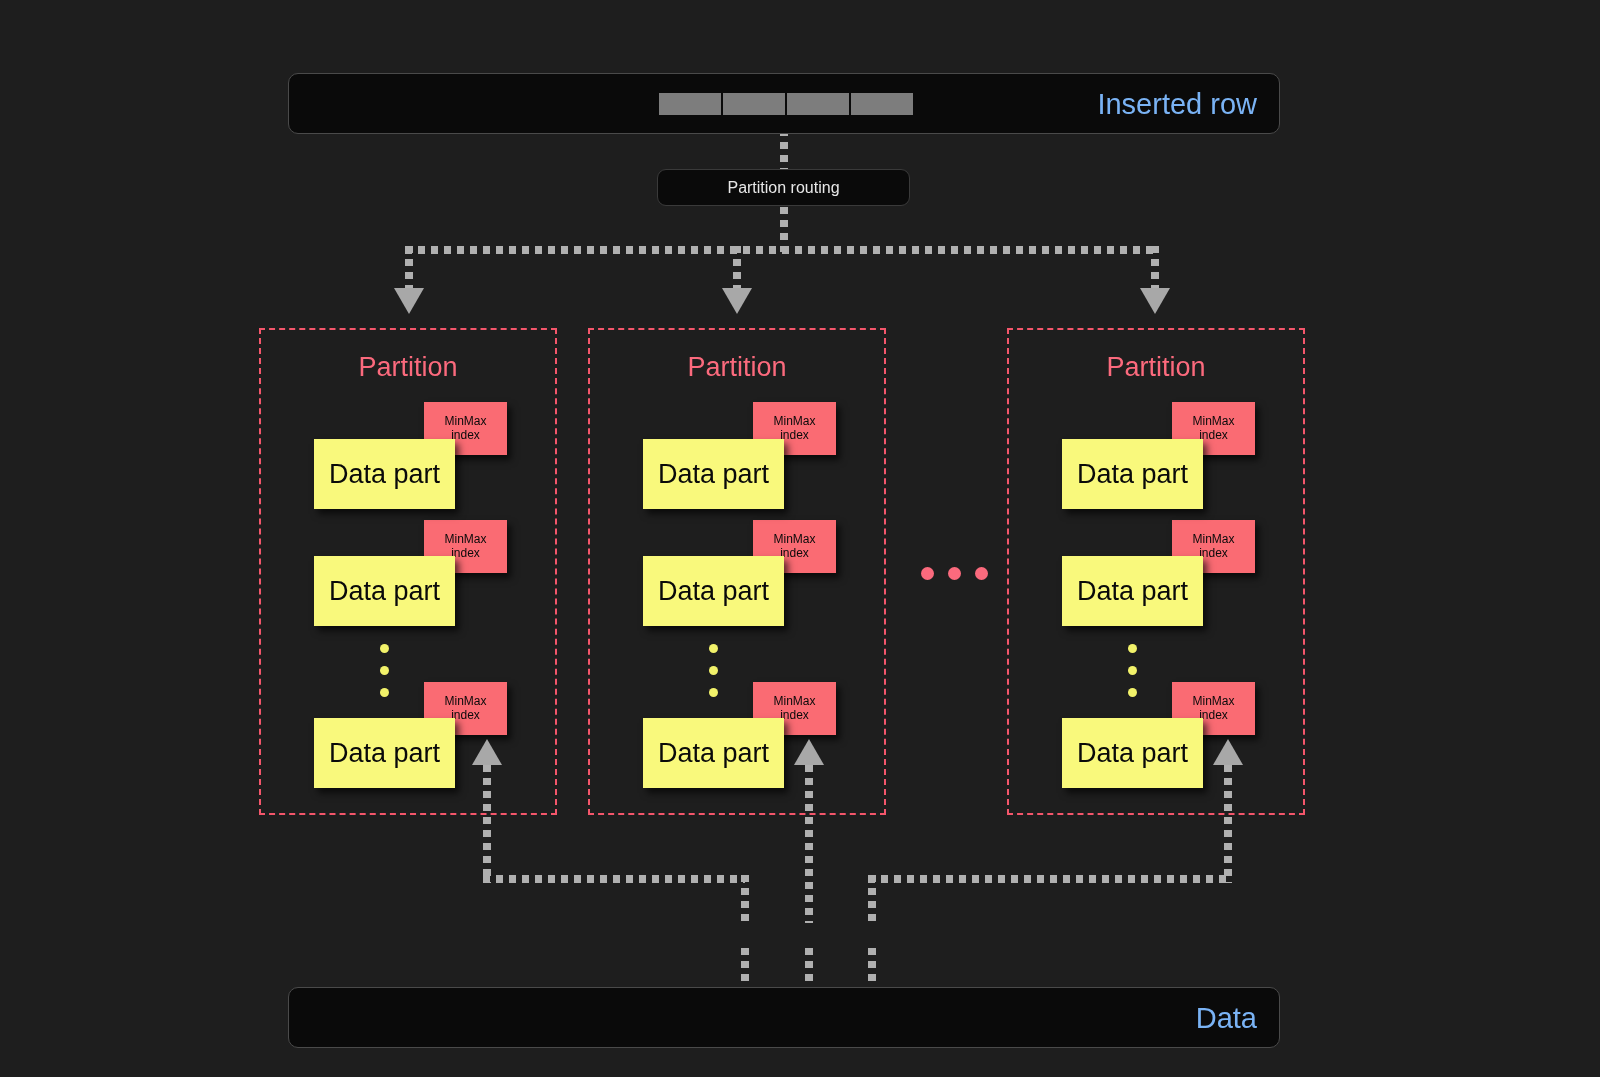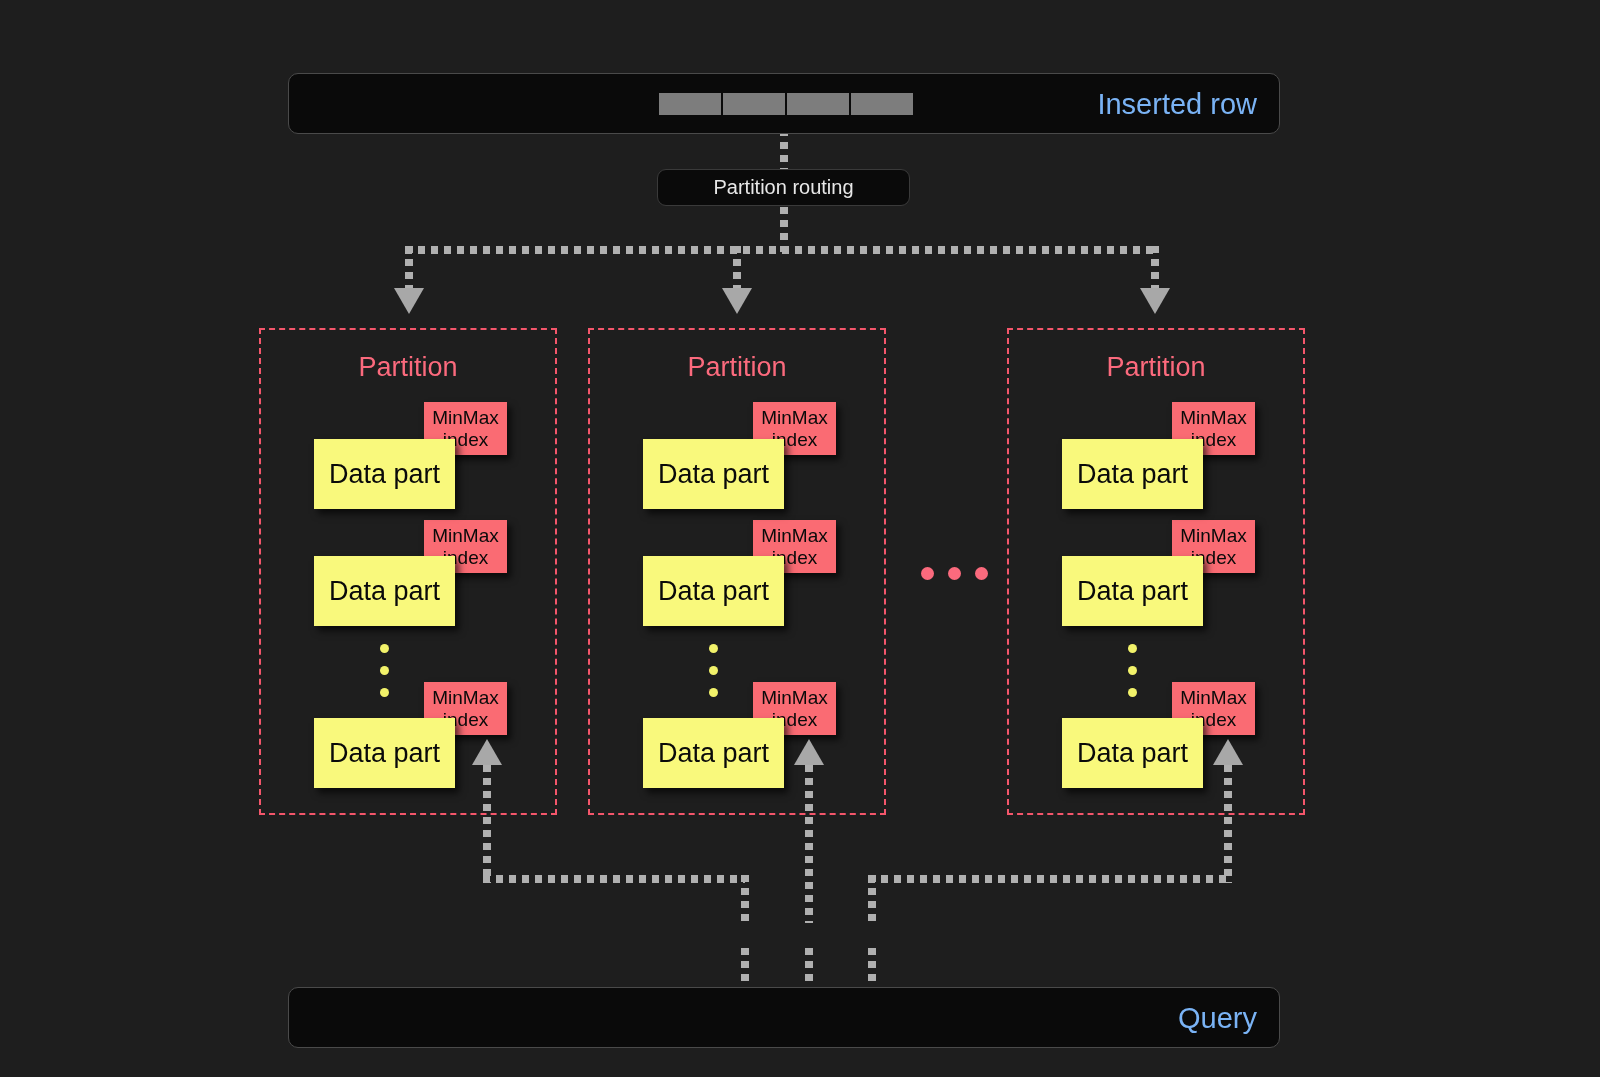--- a/index.html
+++ b/index.html
@@ -56,21 +56,21 @@
   }
 
   
   .pill {
     position: absolute;
     background: #0a0a0a;
     border: 1px solid #3a3a3a;
     border-radius: 9px;
     box-sizing: border-box;
     color: #e8e8e8;
-    font-size: 20px;
+    font-size: 16px;
     display: flex;
     align-items: center;
     justify-content: center;
     white-space: nowrap;
     z-index: 5;
   }
 
   
   .partition {
     position: absolute;
@@ -96,21 +96,21 @@
     display: flex;
     align-items: center;
     justify-content: center;
     box-shadow: 4px 5px 7px rgba(0,0,0,0.65);
     z-index: 4;
   }
   .minmax {
     position: absolute;
     background: #fa6b73;
     color: #0a0a0a;
-    font-size: 19px;
+    font-size: 12px;
     line-height: 1.12;
     text-align: center;
     display: flex;
     align-items: center;
     justify-content: center;
     box-shadow: 4px 5px 7px rgba(0,0,0,0.65);
     z-index: 3;
   }
 
   
@@ -337,16 +337,16 @@
   <div class="dv" style="left:1224px; top:733px; height:118px;"></div>
   <div class="dh" style="left:868px; top:843px; width:364px;"></div>
   <div class="dv" style="left:868px; top:843px; height:48px;"></div>
 
 
   <div class="dv" style="left:741px; top:916px; height:42px;"></div>
   <div class="dv" style="left:805px; top:916px; height:42px;"></div>
   <div class="dv" style="left:868px; top:916px; height:42px;"></div>
 
   <div class="bar" style="left:288px; top:955px; width:992px; height:61px;">
-    <div class="bar-label">Query</div>
+    <div class="bar-label">Data</div>
   </div>
 
 </div>
 
 </body></html>

